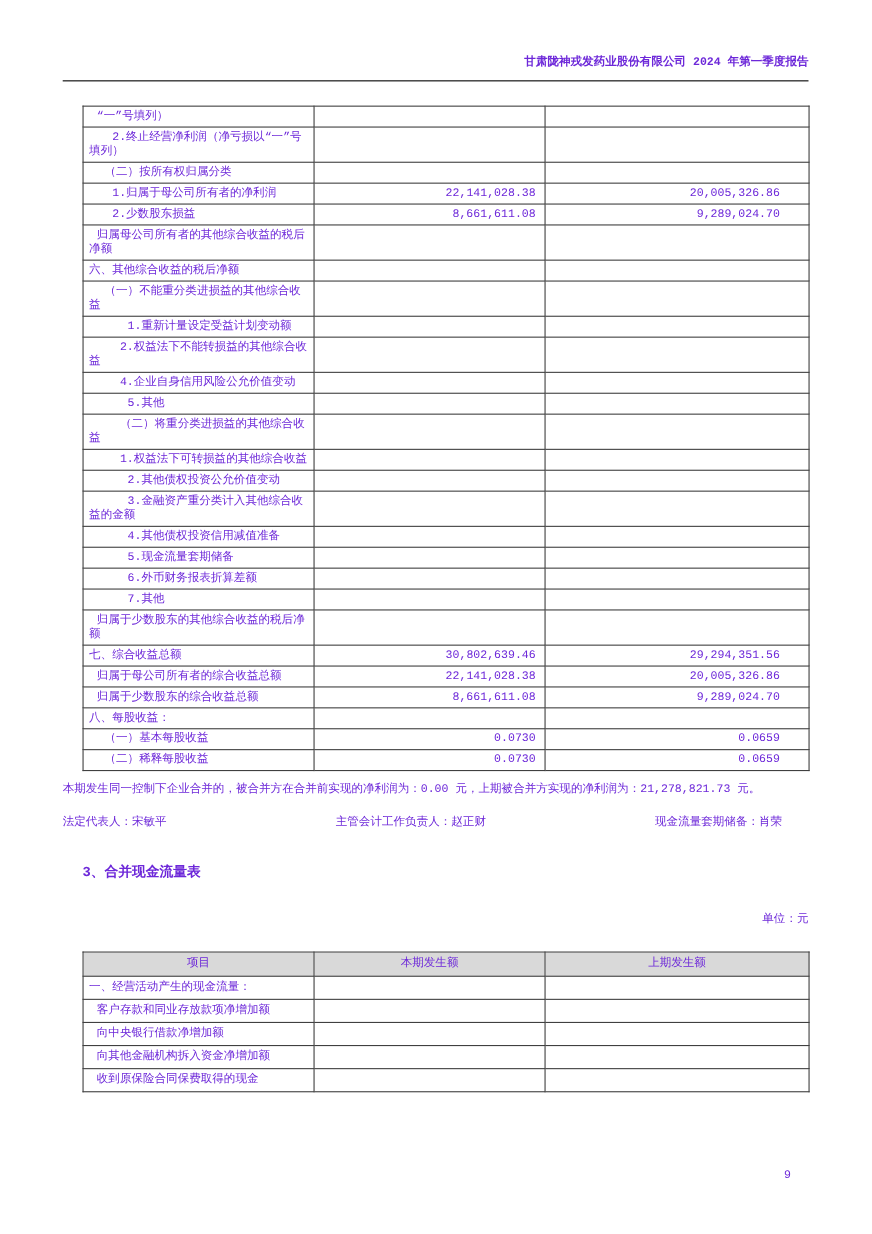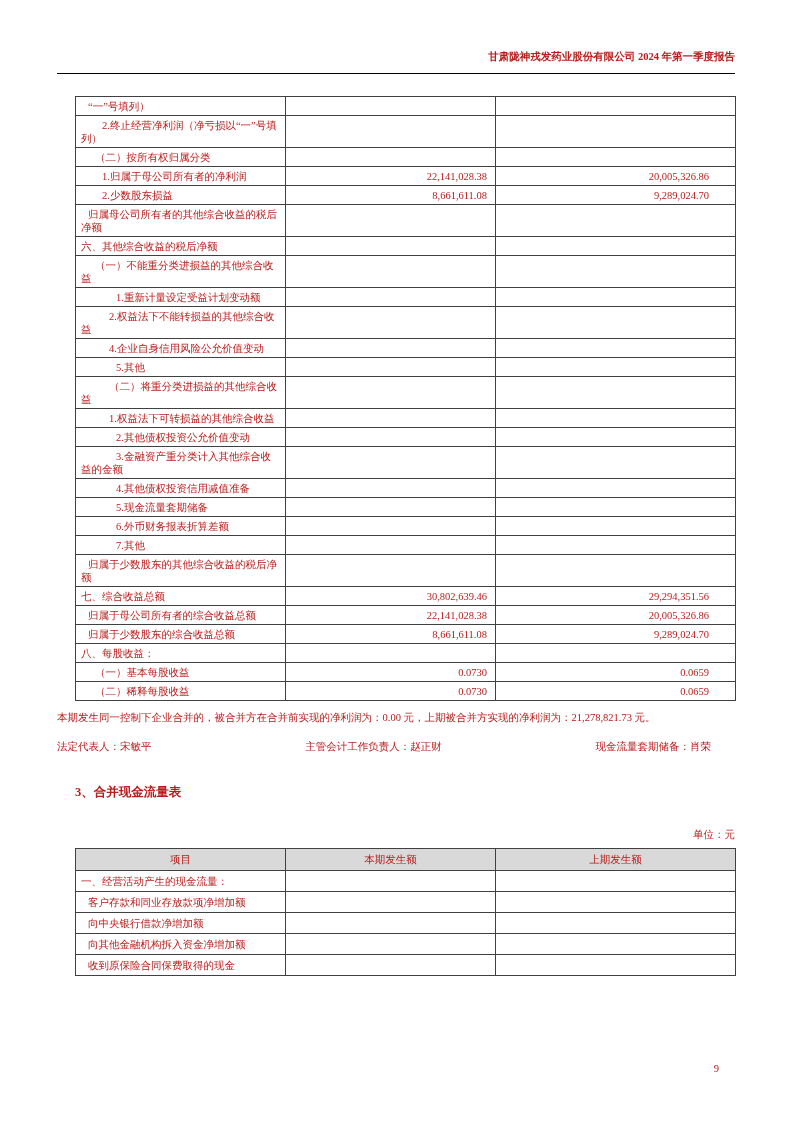--- a/index.html
+++ b/index.html
@@ -2,22 +2,22 @@
 <html lang="zh"><head>
 <meta charset="utf-8">
 <style>
   * { margin: 0; padding: 0; box-sizing: border-box; }
   body { background: #ffffff; }
   .page {
     position: relative;
     width: 793px;
     height: 1122px;
     background: #ffffff;
-    color: #b91c1c;
-    font-family: Liberation Serif, serif;
+    color: #6d28d9;
+    font-family: Liberation Mono, monospace;
     padding: 50px 58px 0 57px;
     overflow: hidden;
   }
   .doc-header {
     text-align: right;
     font-weight: bold;
     font-size: 10.5px;
     line-height: 14px;
     padding-bottom: 9px;
     border-bottom: 1px solid #000;
@@ -69,21 +69,21 @@
   .section-title {
     margin: 30px 0 16px 18px;
     font-size: 12.5px;
     font-weight: bold;
   }
   .unit-label {
     text-align: right;
     font-size: 10.5px;
     margin-top: 27px;
   }
-  .cash-table { margin-top: 6px; }
+  .cash-table { margin-top: 23px; }
   .page-number {
     position: absolute;
     top: 1063px;
     right: 74px;
     font-size: 10.5px;
   }
 </style>
 </head>
 <body>
 

